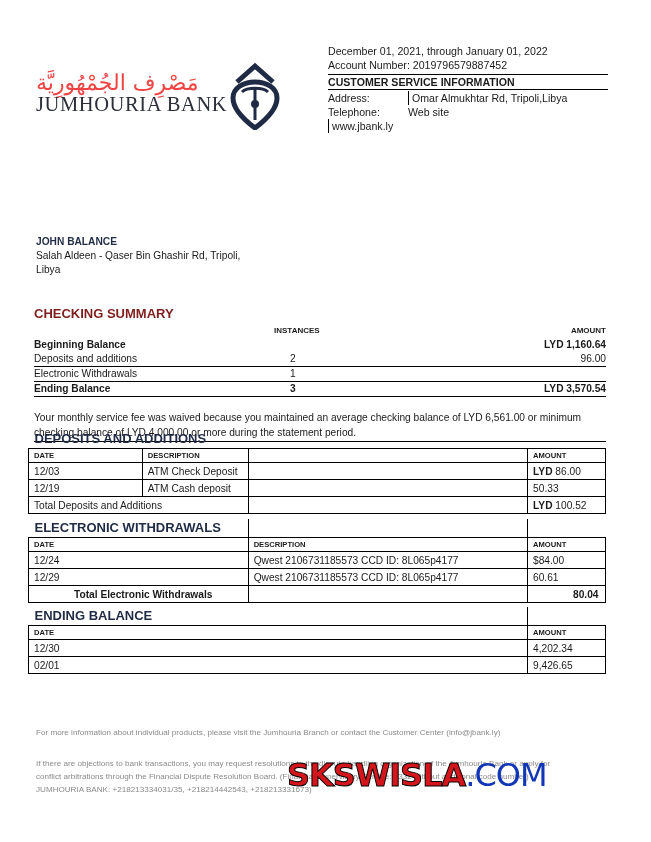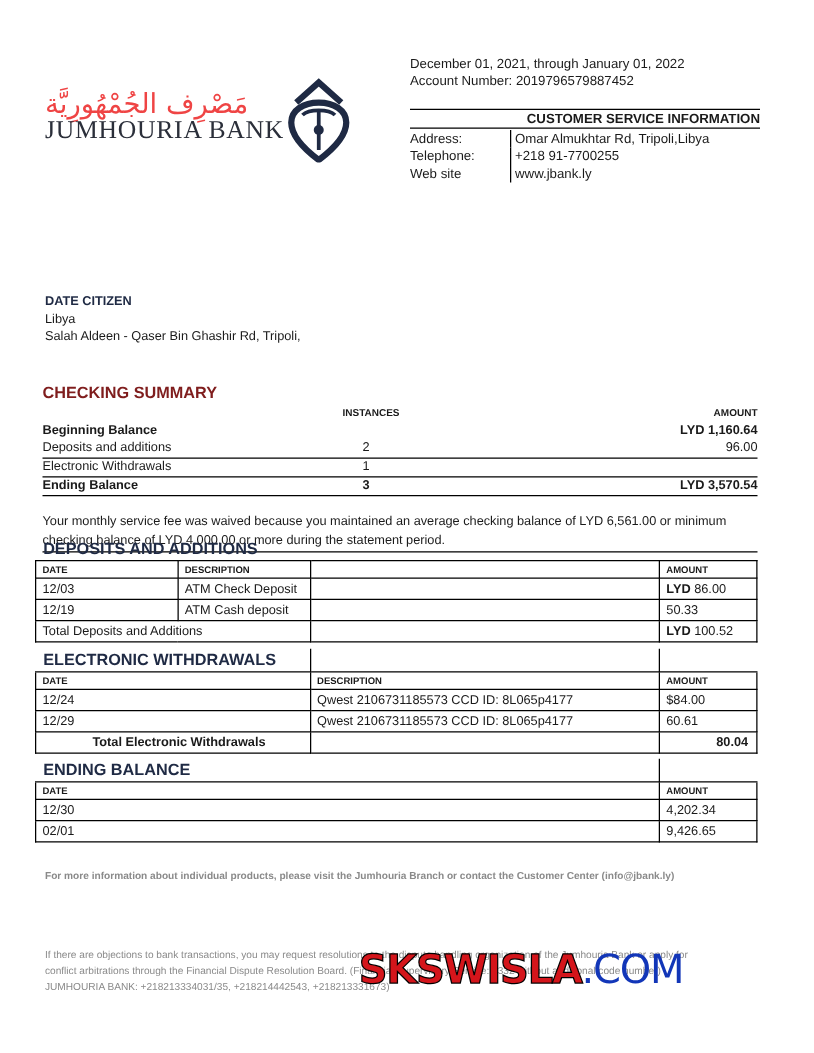--- a/index.html
+++ b/index.html
@@ -8,21 +8,21 @@
   .abs { position: absolute; }
 
   
   .logo-ar { left: 36px; top: 70px; font-family: "DejaVu Serif", serif; font-size: 22px; color: #ef4444; letter-spacing: 0px; direction: rtl; }
   .logo-en { left: 36px; top: 93px; font-family: "Liberation Serif", "DejaVu Serif", serif; font-size: 20.5px; color: #2b2f3a; letter-spacing: 0.6px; }
   .logo-emblem { left: 229px; top: 62px; width: 52px; height: 68px; }
 
   
   .hdr-right { left: 328px; top: 44px; width: 280px; font-size: 10.6px; line-height: 14px; }
   .hdr-line { height: 14px; white-space: nowrap; }
-  .cs-title { border-top: 1.5px solid #000; border-bottom: 1.5px solid #000; font-weight: bold; height: 14px; line-height: 14px; margin-top: 15px; text-align: right; }
+  .cs-title { border-top: 1.5px solid #000; border-bottom: 1.5px solid #000; font-weight: bold; height: 14px; line-height: 14px; margin-top: 2px; }
   .cs-table { display: grid; grid-template-columns: 80px 1fr; margin-top: 1px; }
   .cs-table .k { padding-right: 0; }
   .cs-table .v { border-left: 1px solid #000; padding-left: 3px; }
 
   
   .addr { left: 36px; top: 235px; font-size: 10.2px; line-height: 14px; width: 230px; }
   .addr .name { font-weight: bold; color: #1f2a44; }
 
   
   .section-title { font-weight: bold; color: #7f1d1d; font-size: 13px; }
@@ -65,30 +65,29 @@
 </svg>
 
 <div class="abs hdr-right">
   <div class="hdr-line">December 01, 2021,  through January 01, 2022</div>
   <div class="hdr-line">Account Number: 2019796579887452</div>
   <div class="cs-title">CUSTOMER SERVICE INFORMATION</div>
   <div class="cs-table">
     <div class="k">Address:</div>
     <div class="v">Omar Almukhtar Rd, Tripoli,Libya</div>
     <div class="k">Telephone:</div>
-    <div class="v">+218 91-7700255</div>
     <div class="k">Web site</div>
     <div class="v">www.jbank.ly</div>
   </div>
 </div>
 
 <div class="abs addr">
-  <div class="name">DATE CITIZEN</div>
+  <div class="name">JOHN BALANCE</div>
+  <div>Salah Aldeen - Qaser Bin Ghashir Rd, Tripoli,</div>
   <div>Libya</div>
-  <div>Salah Aldeen - Qaser Bin Ghashir Rd, Tripoli,</div>
 </div>
 
 <div class="abs cs-sum">
   <div class="section-title">CHECKING SUMMARY</div>
   <div class="sum-head">
     <span></span>
     <span class="inst">INSTANCES</span>
     <span class="amt">AMOUNT</span>
   </div>
   <div class="sum-row bold">
@@ -203,21 +202,21 @@
     <td>12/30</td>
     <td>4,202.34</td>
   </tr>
   <tr class="tall">
     <td>02/01</td>
     <td>9,426.65</td>
   </tr>
 </tbody>
   </table>
 
-<div class="abs foot" style="top:694px;font-weight:bold;">For more information about individual products, please visit the Jumhouria Branch or contact the Customer Center (info@jbank.ly)</div>
+<div class="abs foot" style="top:726px;">For more information about individual products, please visit the Jumhouria Branch or contact the Customer Center (info@jbank.ly)</div>
 <div class="abs foot" style="top:757px; width:580px;">
   <div>If there are objections to bank transactions, you may request resolutions to the dispute handling organization of the Jumhouria Bank or apply for</div>
   <div>conflict arbitrations through the Financial Dispute Resolution Board. (Financial Supervisory Service: 1332 without additional code number)</div>
   <div>JUMHOURIA BANK: +218213334031/35, +218214442543, +218213331673)</div>
 </div>
 
 <div class="abs watermark">
   <span class="wm-red">SKSWISLA</span><span class="wm-blue">.COM</span>
 </div>
 

